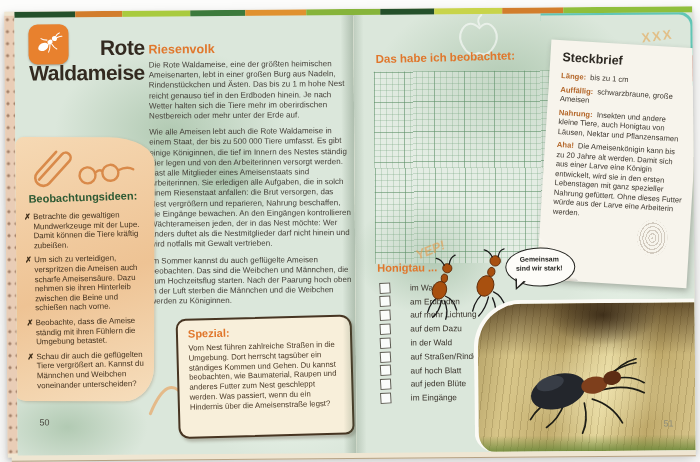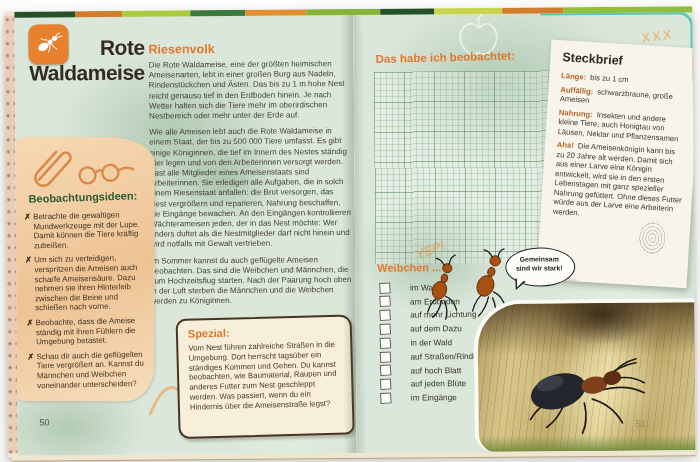--- a/index.html
+++ b/index.html
@@ -47,21 +47,21 @@
   .clip{position:absolute;left:26px;top:6px;transform:rotate(42deg);}
   .glasses{position:absolute;left:62px;top:22px;transform:rotate(-4deg);}
   .squiggle{position:absolute;left:128px;top:345px;opacity:.65;}
   .spezial{position:absolute;left:160px;top:301px;width:176px;height:120px;background:#f8efda;
     border:2.5px solid #473522;border-radius:10px 12px 9px 11px;transform:rotate(-1.1deg);
     box-shadow:2px 3px 3px rgba(60,40,20,.25);padding:7px 10px 0 10px;box-sizing:border-box;}
   .spezial h3{margin:0 0 4px 0;font-size:11px;color:#e0772c;}
   .spezial p{margin:0;font-size:7.8px;line-height:9.8px;color:#4a3a28;}
   .pageno{position:absolute;font-size:9px;color:#4c4a42;}
   .pageno-left{left:22px;top:400px;}
-  .pageno-right{left:279px;top:406px;color:#8d8d7a;text-align:right;}
+  .pageno-right{left:307px;top:406px;color:#8d8d7a;text-align:right;}
 
   
   .corner-edge{position:absolute;top:-1px;right:-1px;width:150px;height:72px;
     border-top:3px solid #4cc0b0;border-right:3px solid #4cc0b0;border-top-right-radius:15px;opacity:.85;}
   .ribbon{position:absolute;right:-2px;top:44px;width:13px;height:26px;background:#c4392e;transform:skewY(-14deg);}
   .obs-grid{position:absolute;left:20px;top:57px;width:298px;height:192px;
     background:
       repeating-linear-gradient(to right, rgba(90,140,100,.45) 0 1px, transparent 1px 30px),
       repeating-linear-gradient(to bottom, rgba(90,140,100,.45) 0 1px, transparent 1px 30px),
       repeating-linear-gradient(to right, rgba(110,160,120,.28) 0 1px, transparent 1px 6px),
@@ -260,21 +260,21 @@
           <span>Insekten und andere kleine Tiere, auch Honigtau von Läusen, Nektar und Pflanzensamen</span>
         </p>
         <p class="sb-entry">
           <b>Aha!</b>
           <span>Die Ameisenkönigin kann bis zu 20 Jahre alt werden. Damit sich aus einer Larve eine Königin entwickelt, wird sie in den ersten Lebenstagen mit ganz spezieller Nahrung gefüttert. Ohne dieses Futter würde aus der Larve eine Arbeiterin werden.</span>
         </p>
         <div class="curl"></div>
         <div class="fingerprint"></div>
       </div>
 
-      <div class="entdeckt-head">Weibchen ...</div>
+      <div class="entdeckt-head">Honigtau ...</div>
       <div class="checklist">
         <div class="check-row">
           <span class="cbox"></span>
           <span class="clabel">im Wald</span>
         </div>
         <div class="check-row">
           <span class="cbox"></span>
           <span class="clabel">am Erdboden</span>
         </div>
         <div class="check-row">

